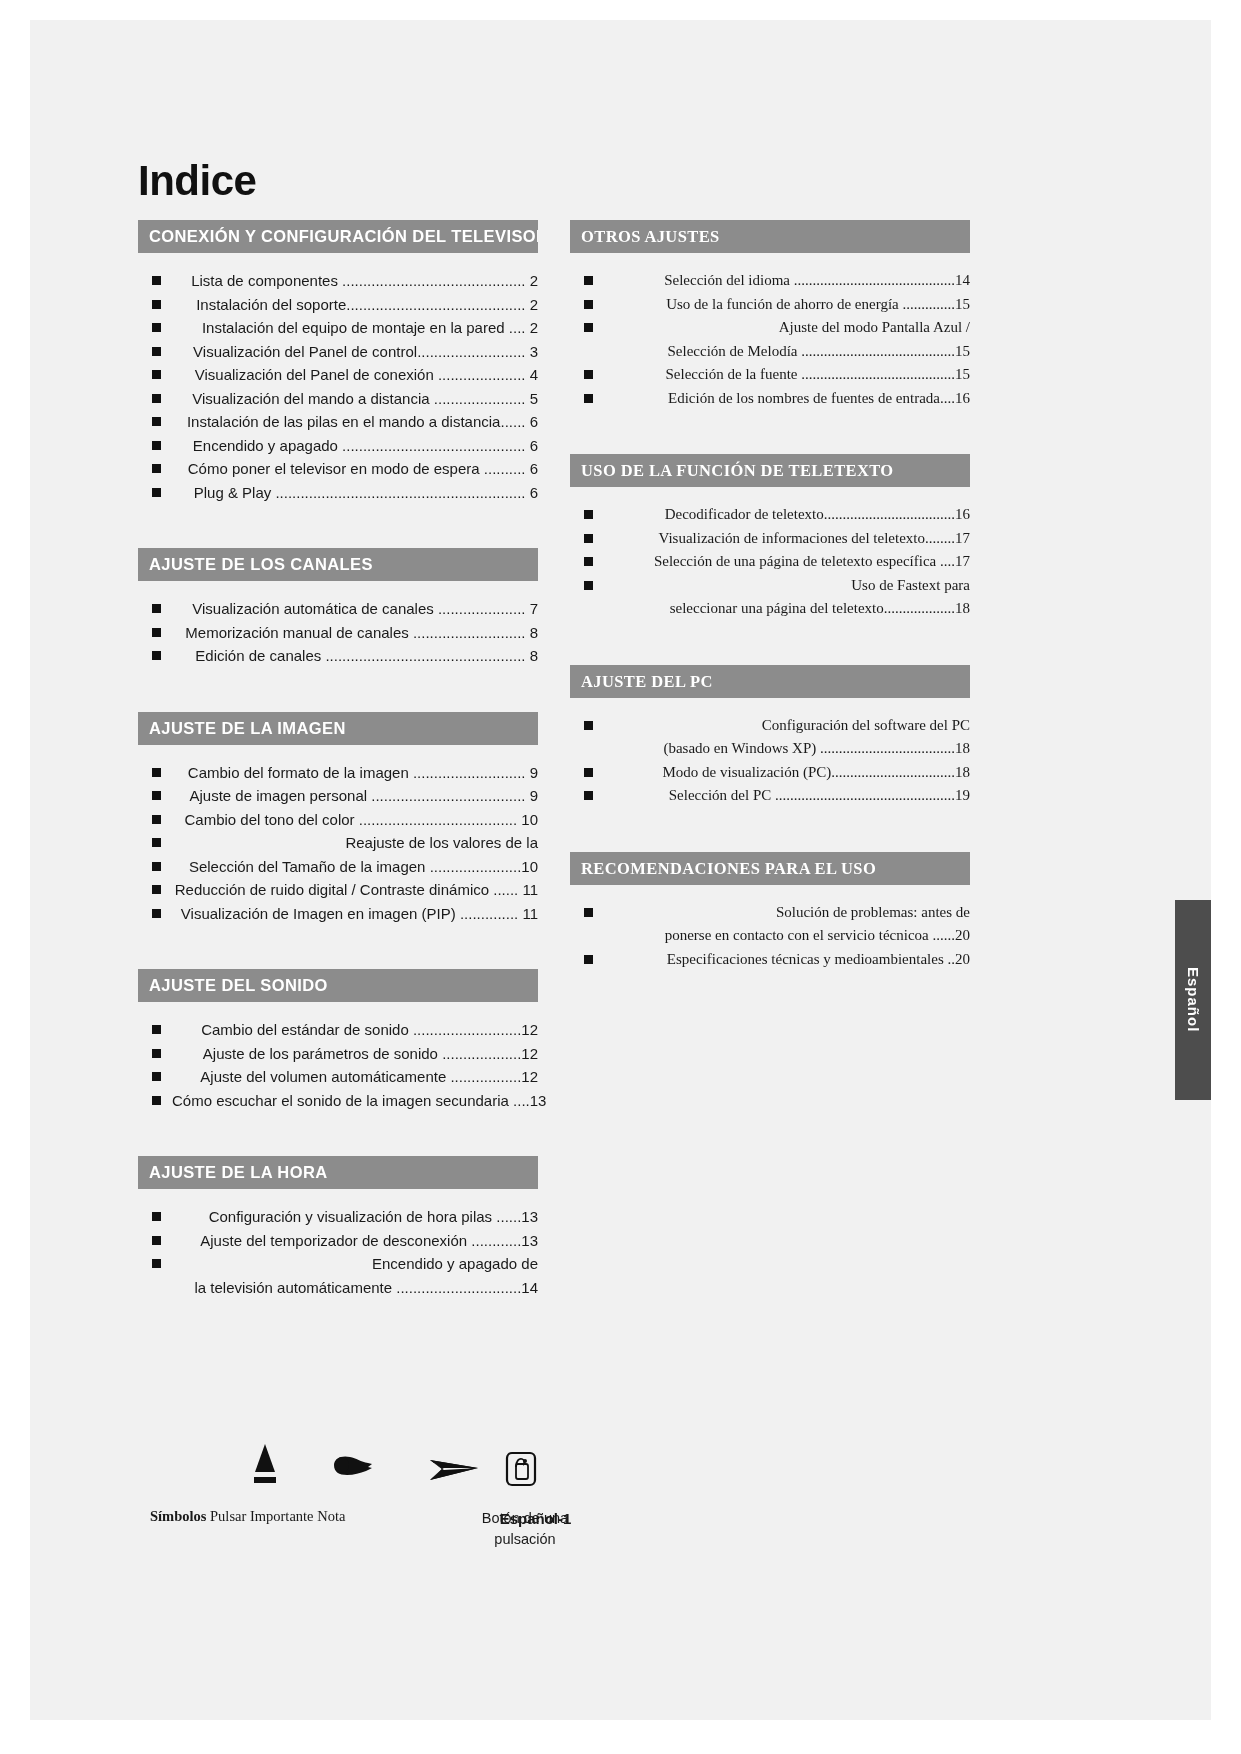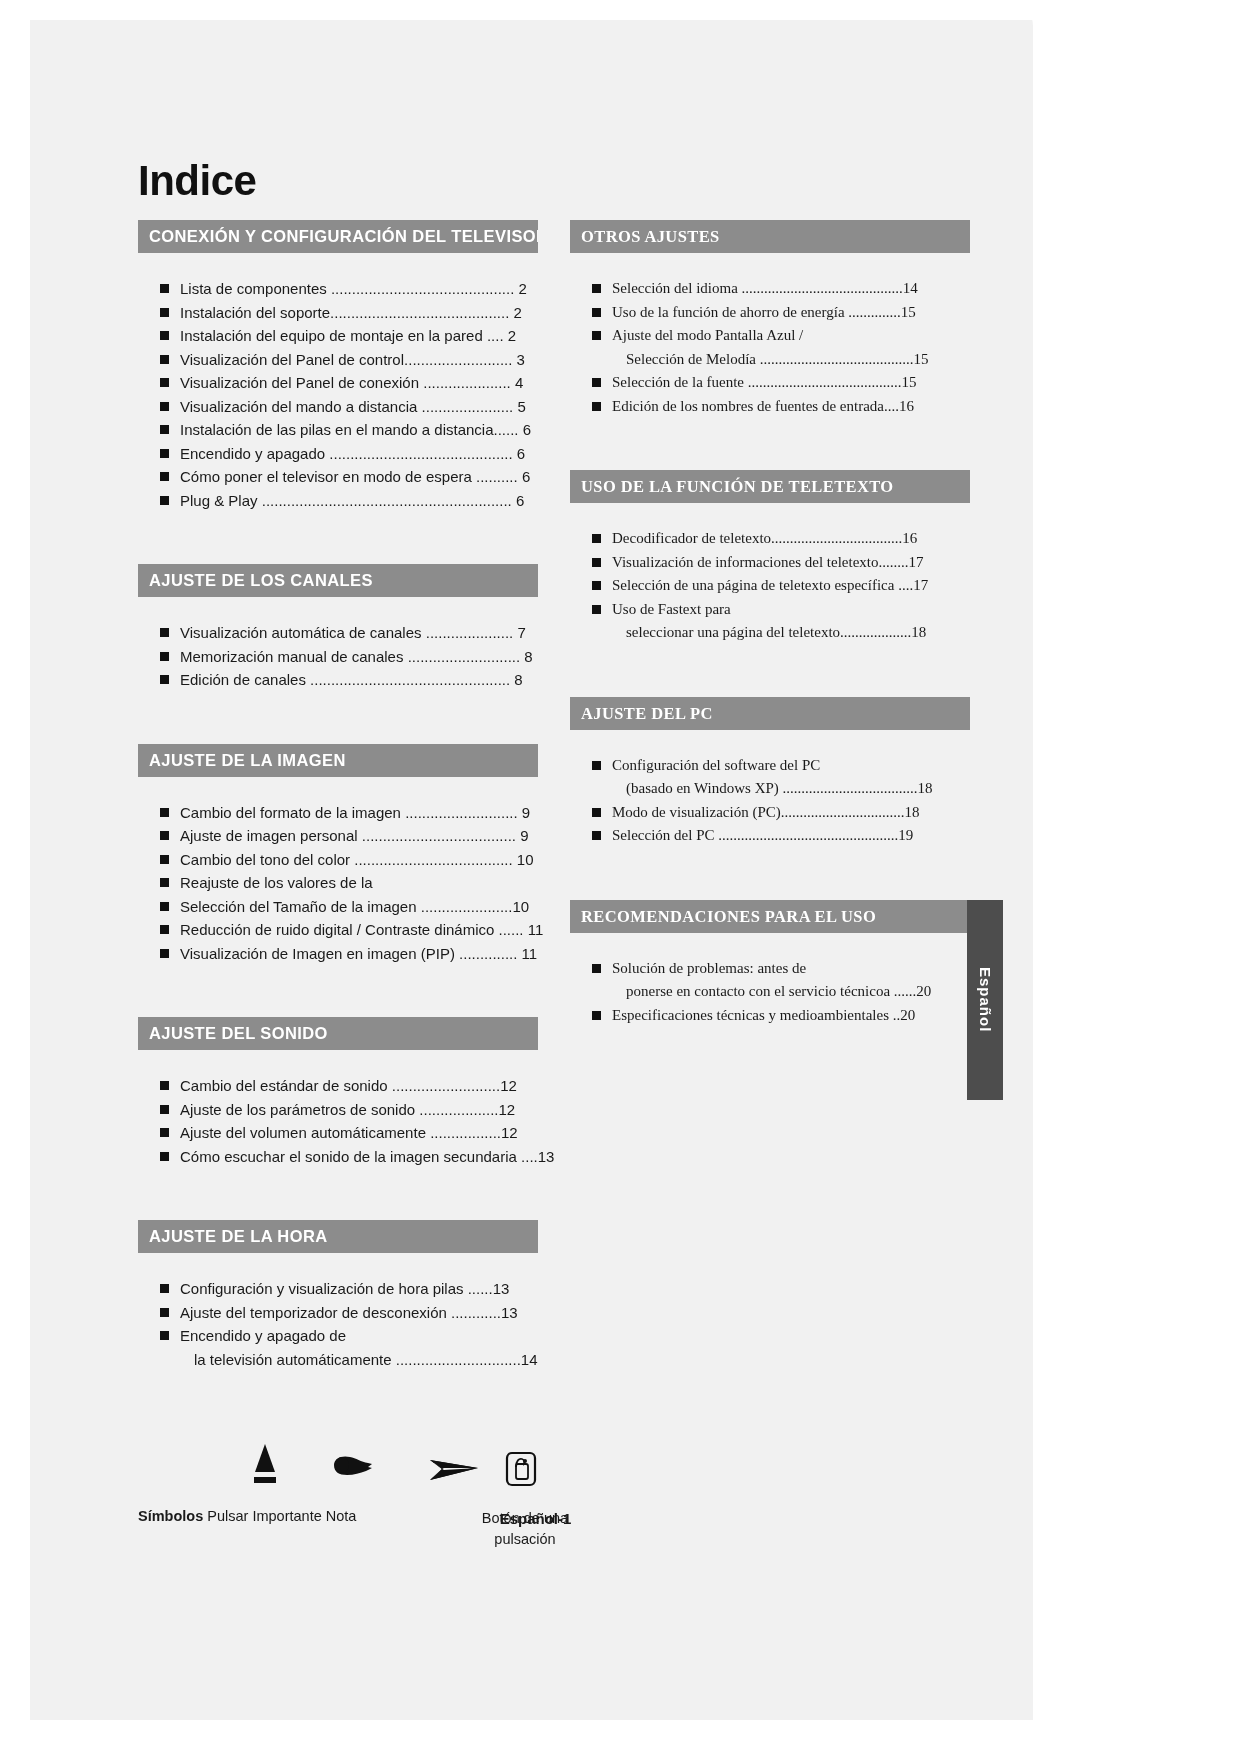--- a/index.html
+++ b/index.html
@@ -2,21 +2,21 @@
 <html><head>
 <meta charset="utf-8">
 <style>
   html, body {
     margin: 0;
     padding: 0;
     background: #ffffff;
   }
   .page {
     position: relative;
-    width: 1033px;
+    width: 1241px;
     height: 1754px;
     background: #ffffff;
     font-family: "Liberation Sans", sans-serif;
     overflow: hidden;
     border-radius: 26px;
   }
   .paper {
     position: absolute;
     left: 30px;
     top: 20px;
@@ -54,22 +54,23 @@
     box-sizing: border-box;
     width: 400px;
     height: 33px;
     line-height: 17px;
     white-space: nowrap;
     overflow: hidden;
   }
 
   .items {
     padding: 16px 0 0 0;
-    margin: 8px;
+    margin: 0;
     list-style: none;
+    text-align: right;
   }
   .item {
     position: relative;
     font-size: 15px;
     color: #1a1a1a;
     line-height: 23.5px;
     padding-left: 34px;
     margin-bottom: 0;
     white-space: nowrap;
   }
@@ -123,25 +124,26 @@
     height: 130px;
   }
   .sym-icons {
     position: absolute;
     left: 0; top: 0;
     width: 520px; height: 60px;
   }
   .sym-icon { position: absolute; }
   .sym-caption {
     position: absolute;
-    left: 0;
+    left: 12px;
     top: 68px;
     font-size: 14.5px;
     color: #1a1a1a;
     white-space: nowrap;
+    font-family: Liberation Serif, serif;
   }
   .sym-caption b { font-weight: bold; }
   .sym-caption2 {
     position: absolute;
     left: 322px;
     top: 68px;
     width: 130px;
     text-align: center;
     font-size: 14.5px;
     color: #1a1a1a;

